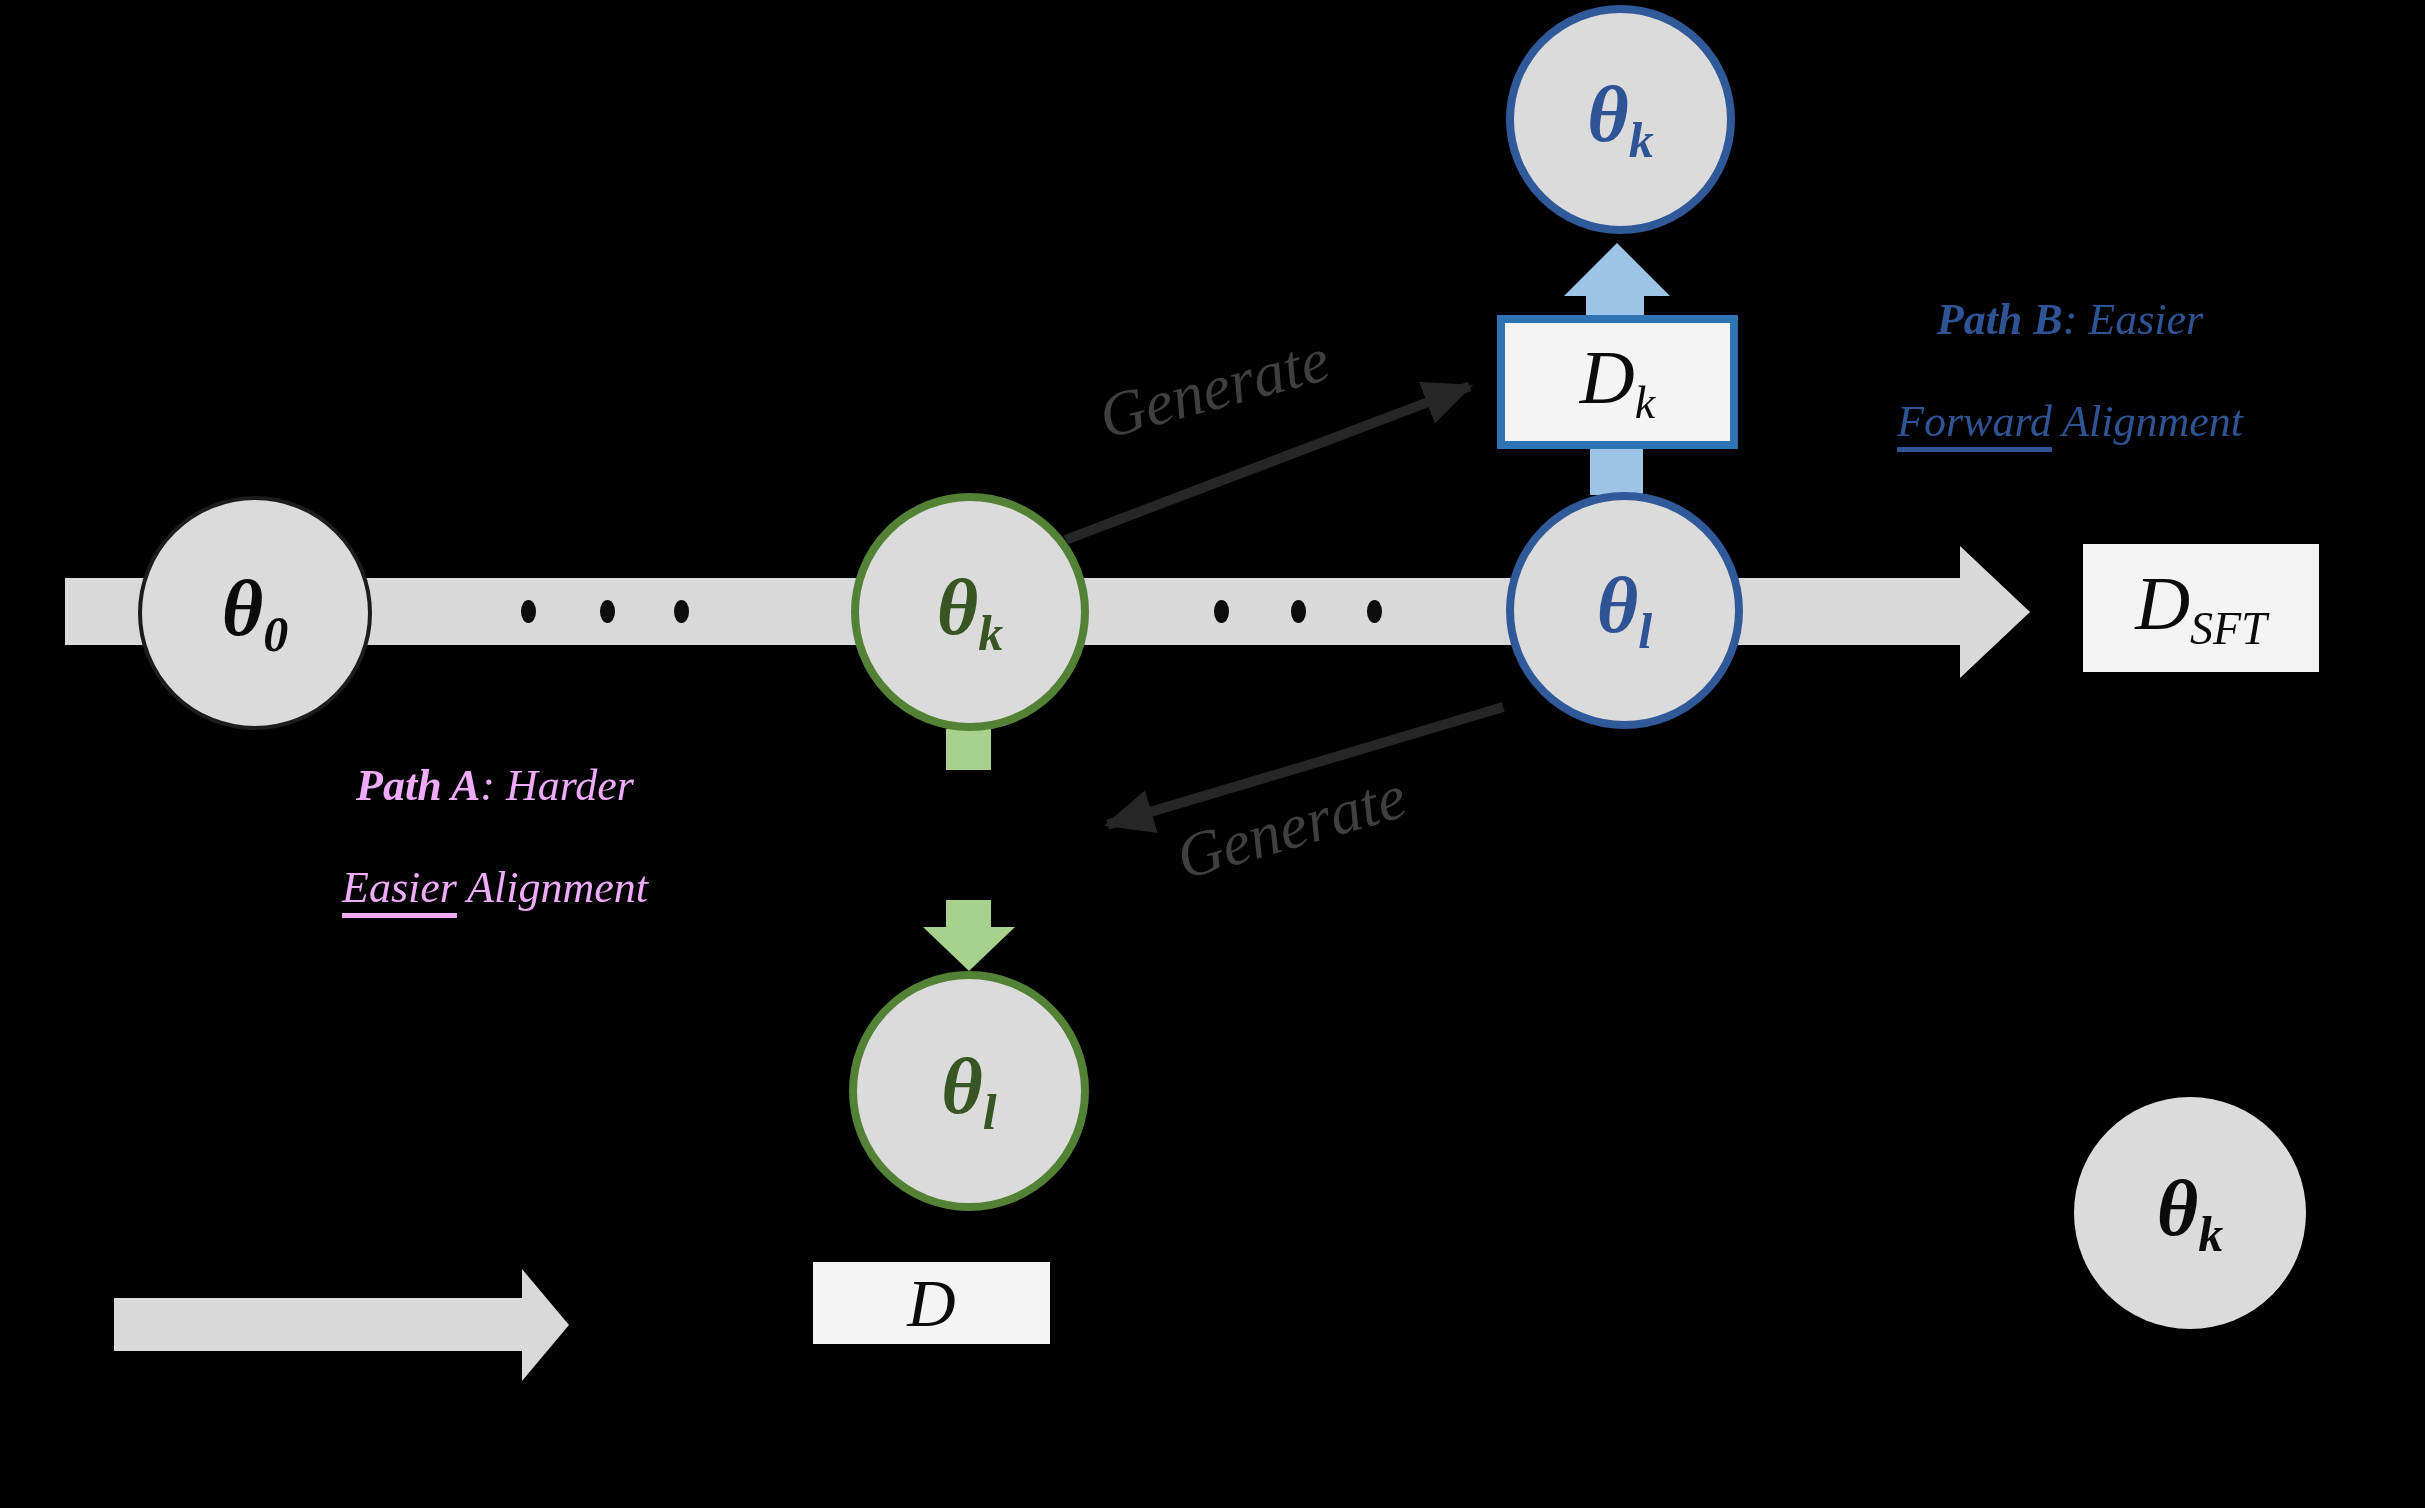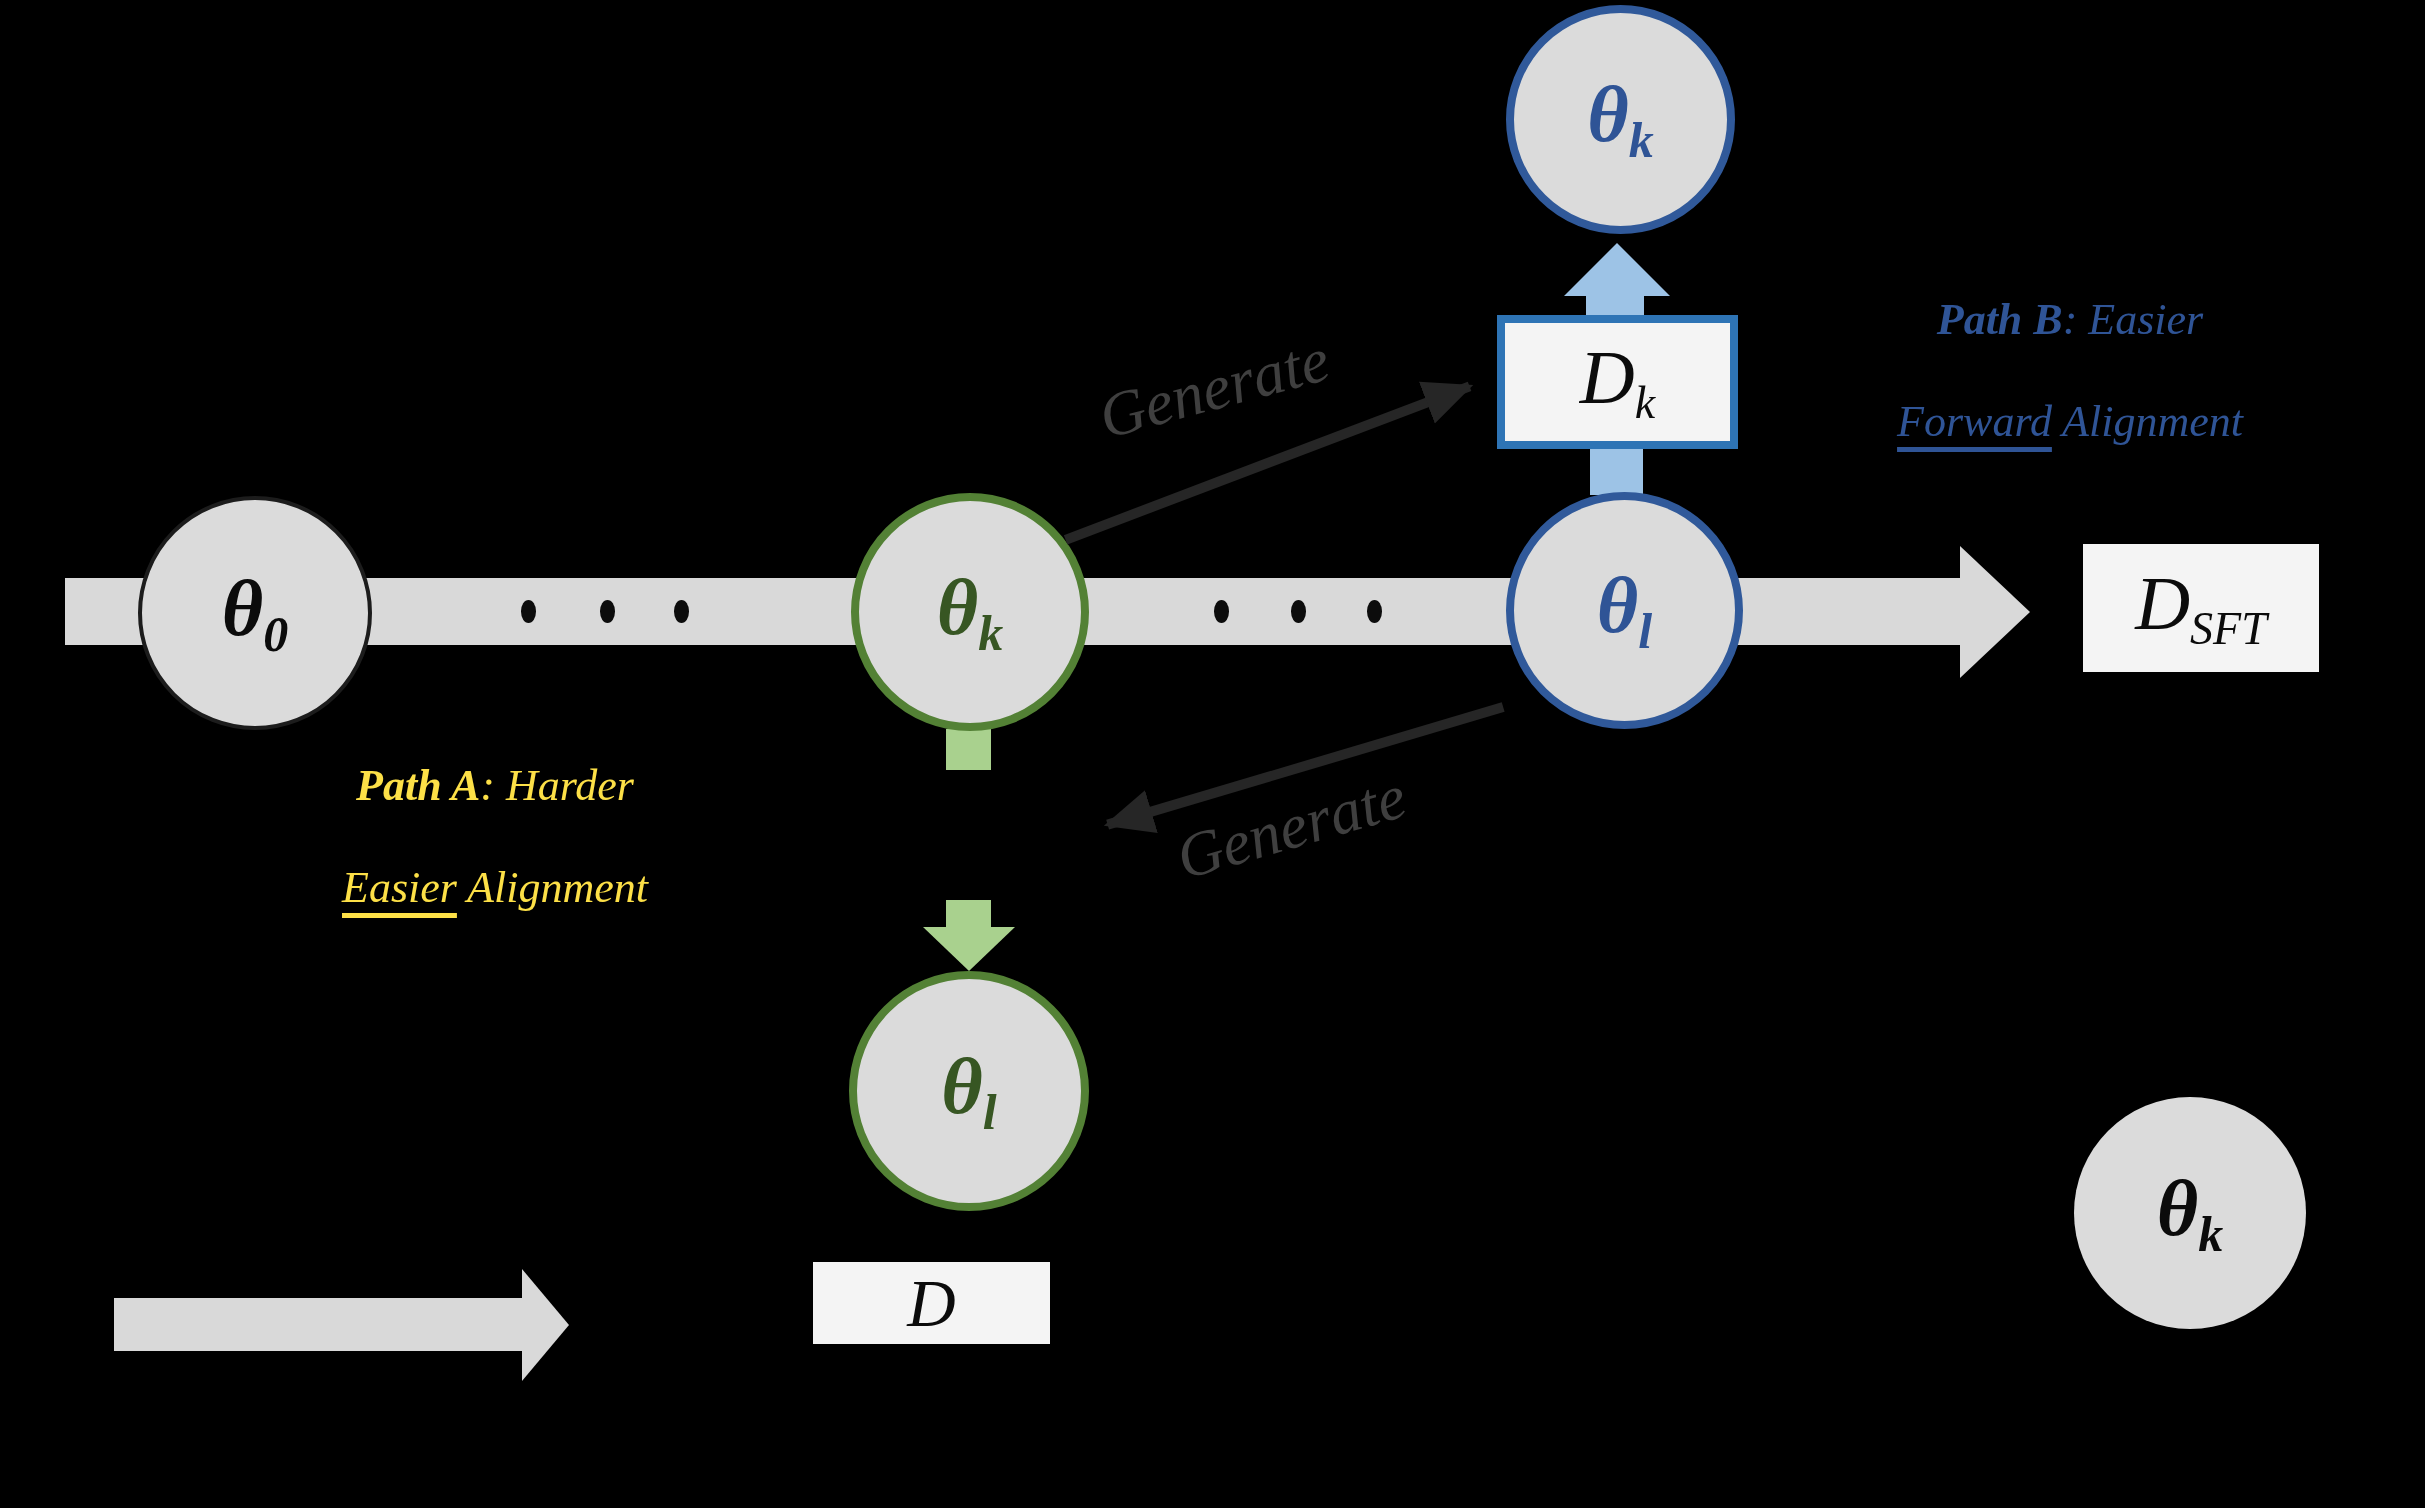--- a/index.html
+++ b/index.html
@@ -55,21 +55,21 @@
   
   .leg-shaft { position:absolute; left:114px; top:1298px; width:409px; height:53px; background:#D9D9D9; }
   .leg-head  { left:522px; top:1269px; border-left:47px solid #D9D9D9; border-top:56px solid transparent; border-bottom:56px solid transparent; }
   
   .path-text {
     position:absolute; text-align:center; font-style:italic;
     font-size:44px; line-height:102px; white-space:nowrap;
   }
   .path-text .bold { font-weight:bold; }
   .path-text .u { text-decoration:underline; text-decoration-thickness:5.3px; text-underline-offset:10.7px; }
-  .pa { left:113px; top:735px; width:764px; color:#fde047; }
+  .pa { left:113px; top:735px; width:764px; color:#f0abfc; }
   .pb { left:1734px; top:269px; width:672px; color:#2F5496; }
   
   .gen {
     position:absolute; color:#3F3F3F; font-style:italic; font-size:63px; line-height:1;
     white-space:nowrap;
   }
   .gen1 { left:1097px; top:357px; transform:rotate(-15deg); }
   .gen2 { left:1174px; top:796px; transform:rotate(-16deg); }
   .overlay { position:absolute; left:0; top:0; }
 </style>

